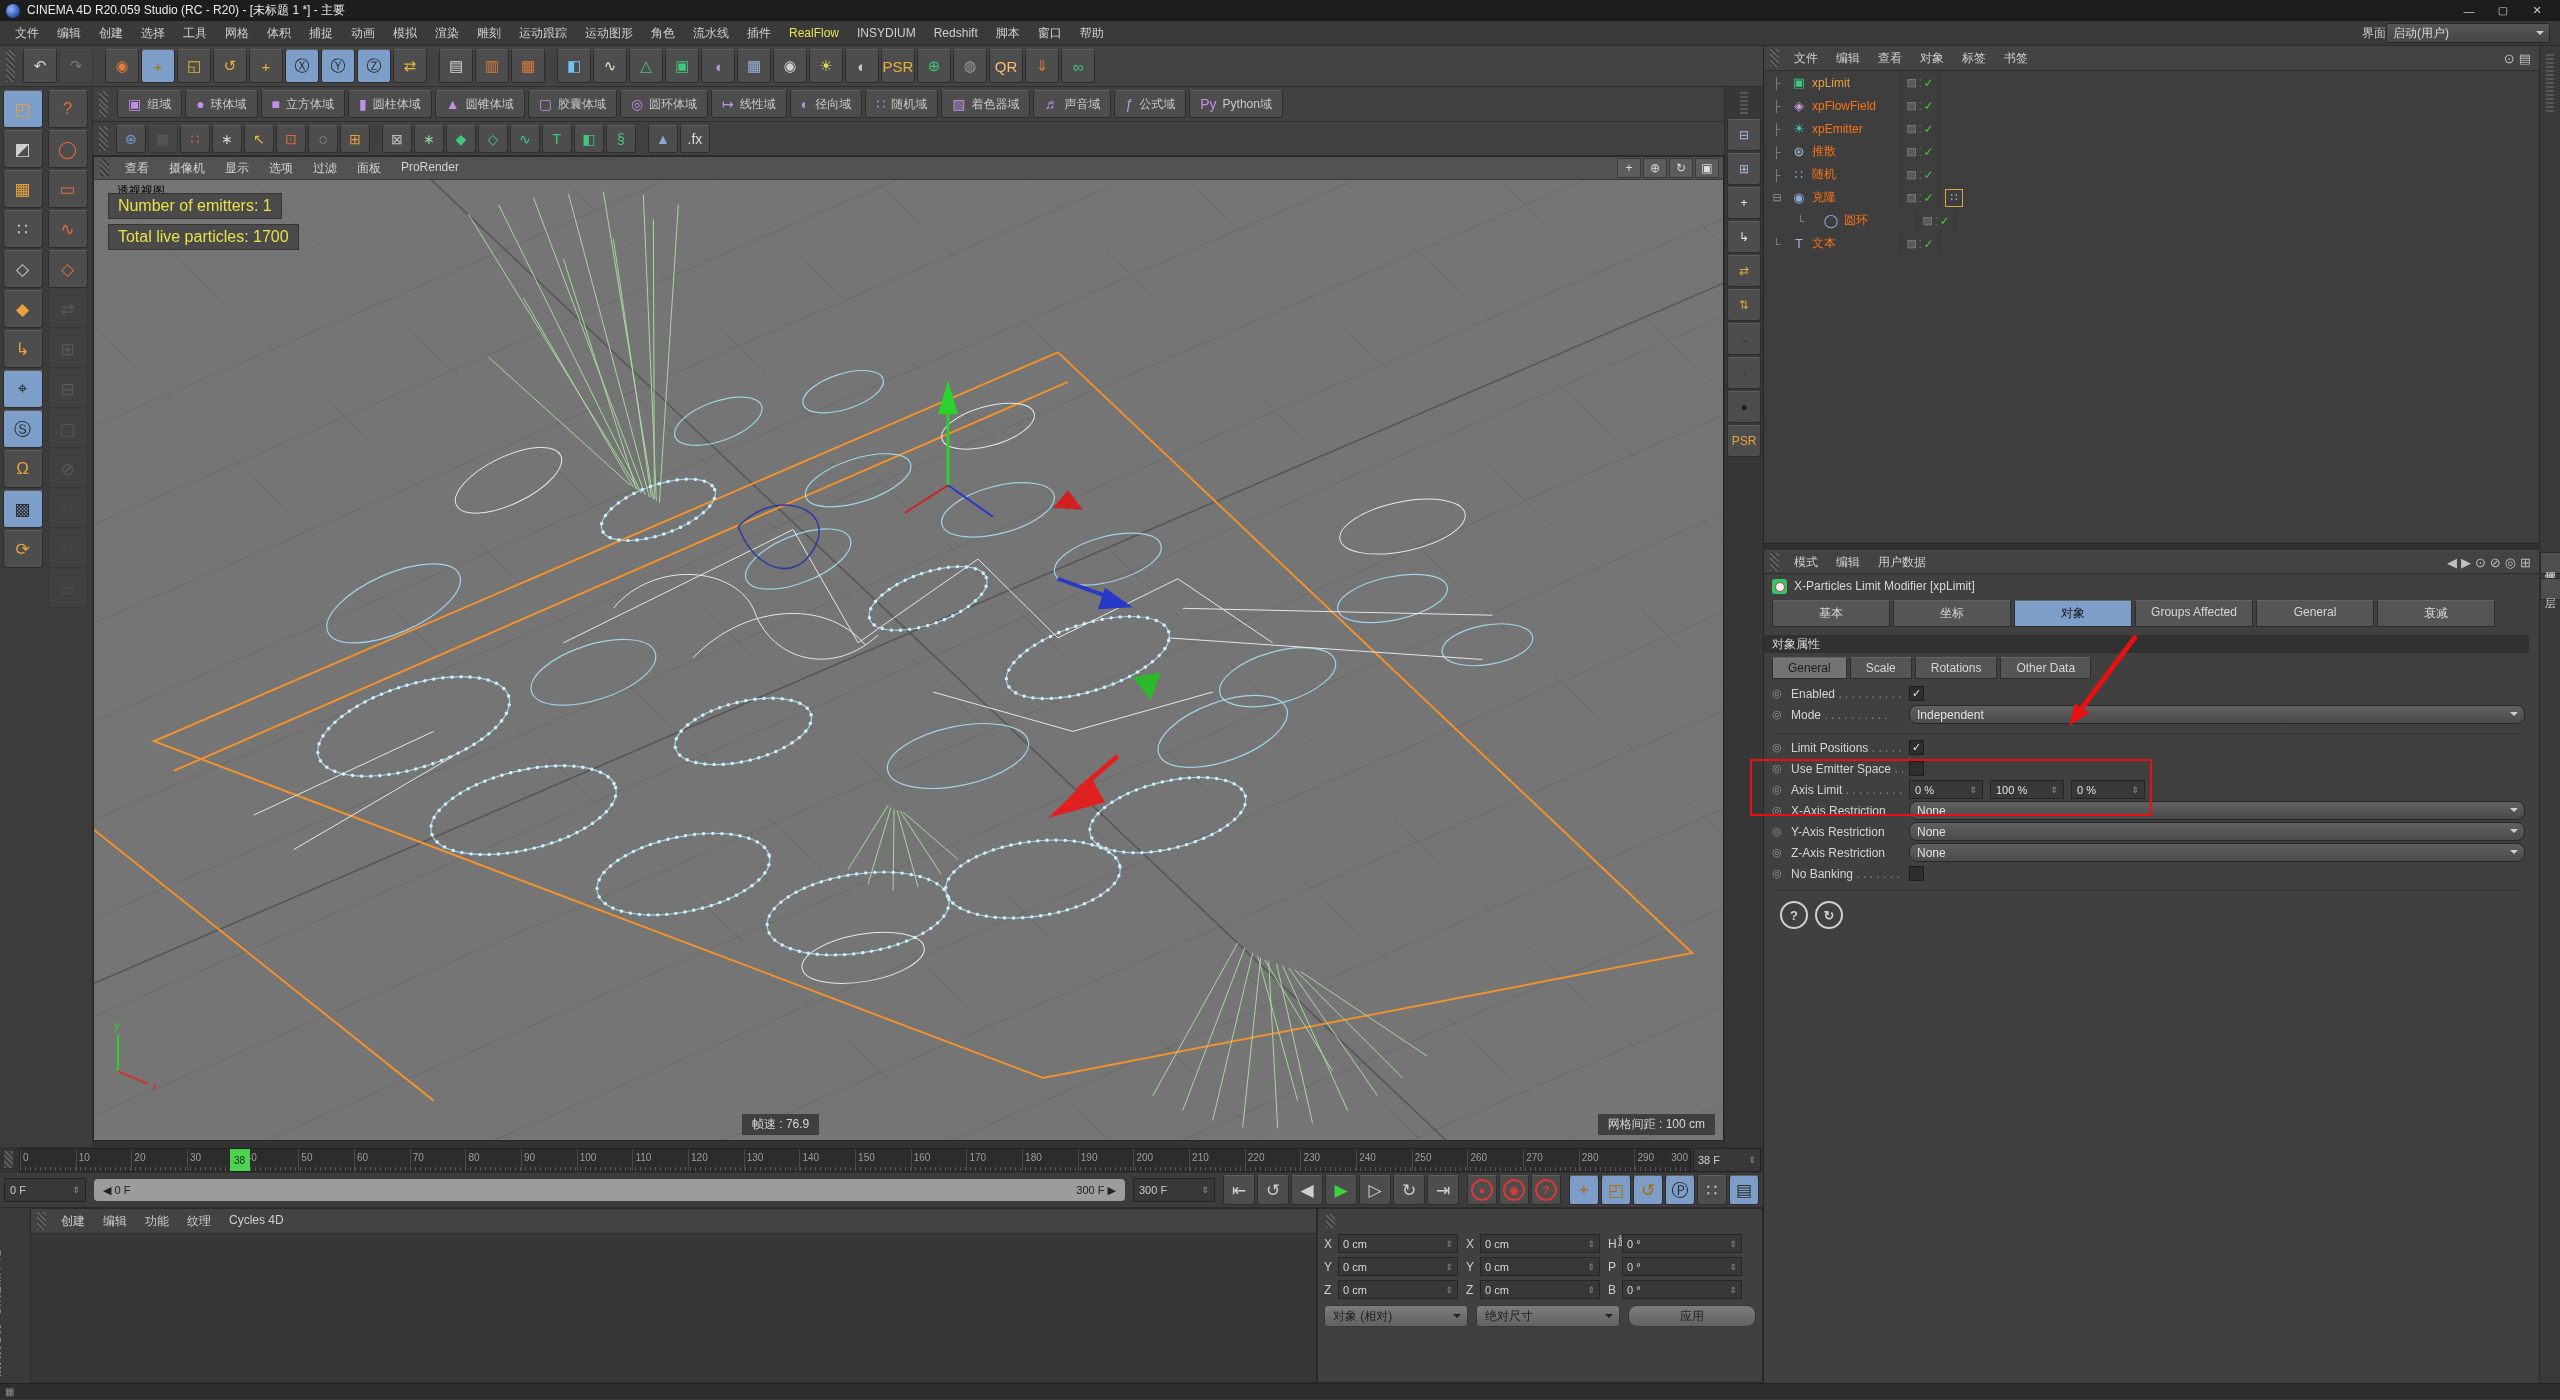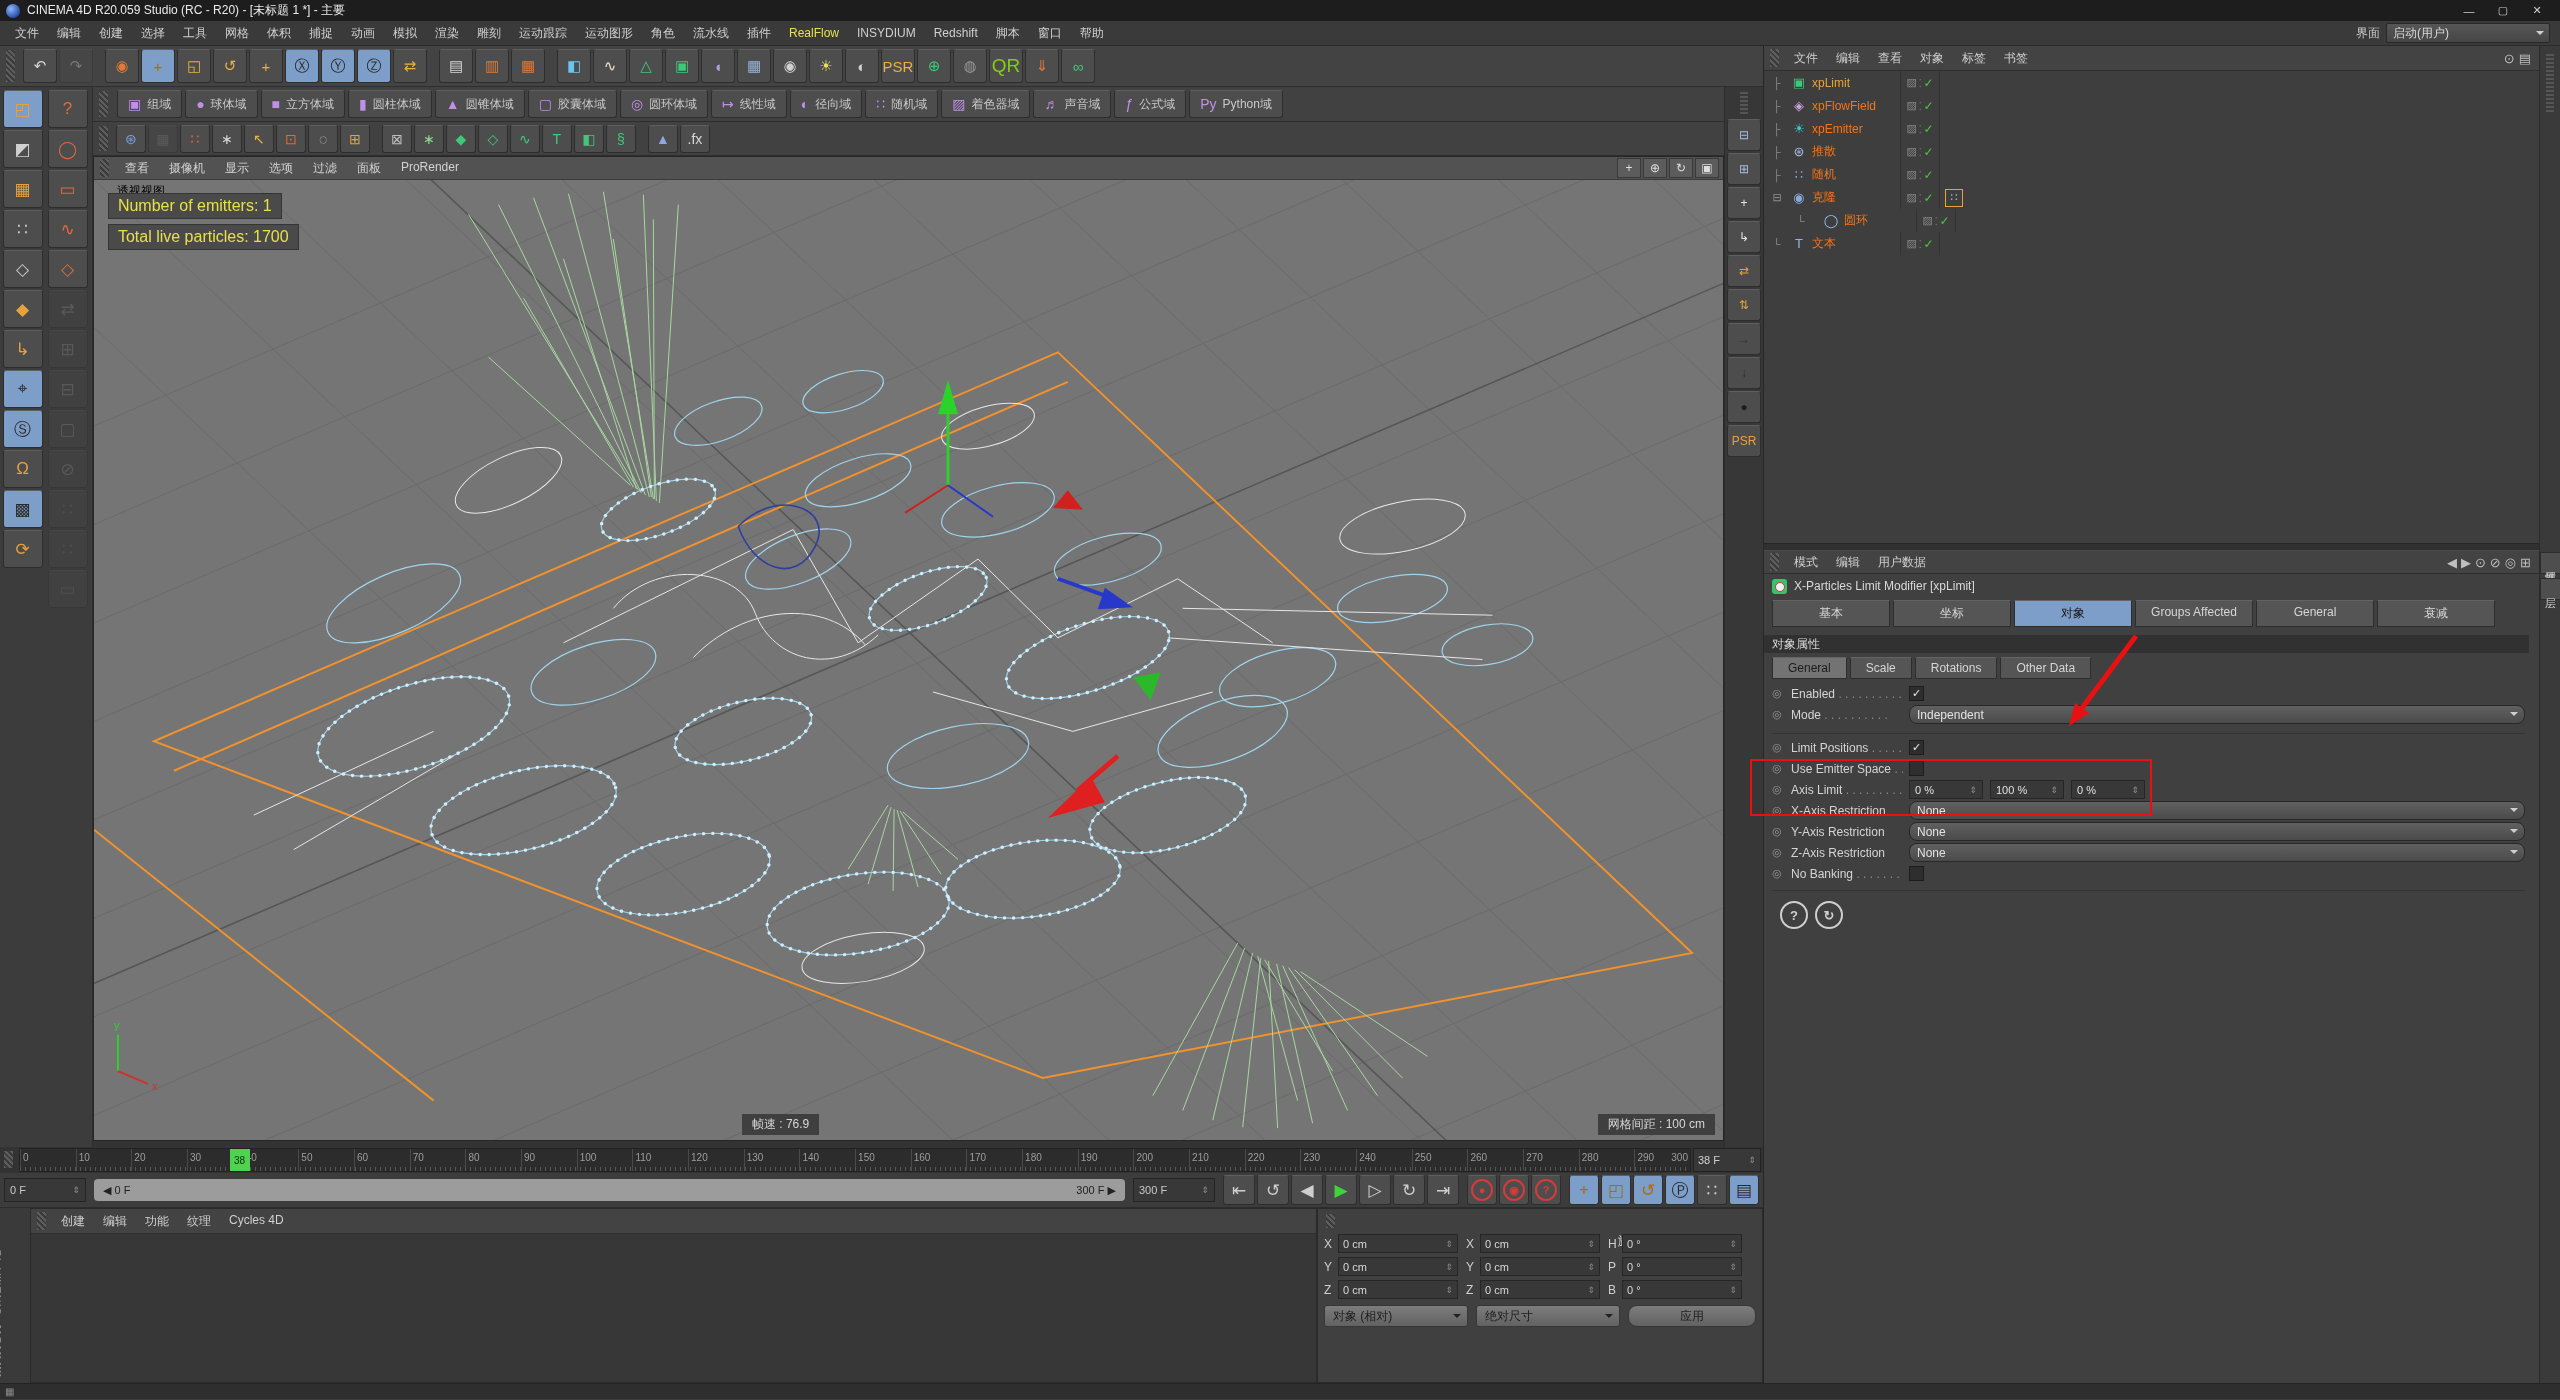--- a/index.html
+++ b/index.html
@@ -6,21 +6,21 @@
   .win{position:relative;width:2560px;height:1400px;background:#3c3c3c;overflow:hidden;
        font-family:"Liberation Sans",sans-serif;font-size:12px;color:#c8c8c8;}
   
   .titlebar{height:21px;background:#1d1d1d;display:flex;align-items:center;color:#eaeaea;padding:0 6px;}
   .appicon{width:14px;height:14px;border-radius:50%;background:radial-gradient(circle at 35% 35%,#8fb6ff,#2a4fa8 70%);margin-right:7px;}
   .tbuttons{margin-left:auto;display:flex;}
   .tbtn{width:34px;height:22px;display:flex;align-items:center;justify-content:center;color:#cfcfcf;font-size:11px;}
   .menubar{height:24px;background:#3a3a3a;border-bottom:1px solid #2a2a2a;display:flex;align-items:center;padding:0 6px;}
   .mi{padding:3px 9px;color:#cfcfcf;}
   .mi.hl{color:#e8e052;}
-  .mbright{margin-left:auto;display:flex;align-items:center;gap:6px;padding-right:4px;}
+  .mbright{margin-left:auto;display:flex;align-items:center;padding-right:4px;}
   .lsel{width:150px;height:18px;background:linear-gradient(#565656,#464646);border:1px solid #282828;border-radius:2px;
         display:flex;align-items:center;padding:0 6px;position:relative;color:#d8d8d8;}
   .lsel::after{content:"";position:absolute;right:5px;top:7px;border:4px solid transparent;border-top-color:#cfcfcf;}
   
   .ibtn{width:32px;height:32px;flex:0 0 auto;display:flex;align-items:center;justify-content:center;background:#4d4d4d;
         border:1px solid #2d2d2d;border-top-color:#5f5f5f;border-radius:3px;font-size:17px;color:#cfcfcf;}
   .ibtn.small{width:28px;height:26px;font-size:14px;}
   .ibtn.active{background:#7d9ec8;color:#1c1c1c;}
   .ibtn.disabled{opacity:.35;}
   .ibtn.gap{margin-left:10px;}
@@ -224,21 +224,21 @@
             <div class="ibtn" style="font-size: 15px; color: rgb(63, 200, 122);">△</div>
             <div class="ibtn" style="font-size: 15px; color: rgb(63, 200, 122);">▣</div>
             <div class="ibtn" style="font-size: 15px; color: rgb(180, 155, 224);">◖</div>
             <div class="ibtn" style="font-size: 15px; color: rgb(154, 180, 220);">▦</div>
             <div class="ibtn" style="font-size: 15px; color: rgb(207, 207, 207);">◉</div>
             <div class="ibtn" style="font-size: 15px; color: rgb(232, 224, 90);">☀</div>
             <div class="ibtn" style="font-size: 15px; color: rgb(207, 207, 207);">◐</div>
             <div class="ibtn" style="font-size: 15px; color: rgb(232, 178, 60);">PSR</div>
             <div class="ibtn" style="font-size: 15px; color: rgb(63, 200, 122);">⊕</div>
             <div class="ibtn" style="font-size: 15px; color: rgb(154, 154, 154);">◍</div>
-            <div class="ibtn" style="font-size: 19px; color: #84cc16;">QR</div>
+            <div class="ibtn" style="font-size: 15px; color: #fdba74;">QR</div>
             <div class="ibtn" style="font-size: 15px; color: rgb(224, 123, 57);">⇓</div>
             <div class="ibtn" style="font-size: 15px; color: rgb(63, 200, 122);">∞</div>
           </span>
       </div>
 
       <div class="midrow">
 
         <div class="palette">
           <div class="pcol">
 

